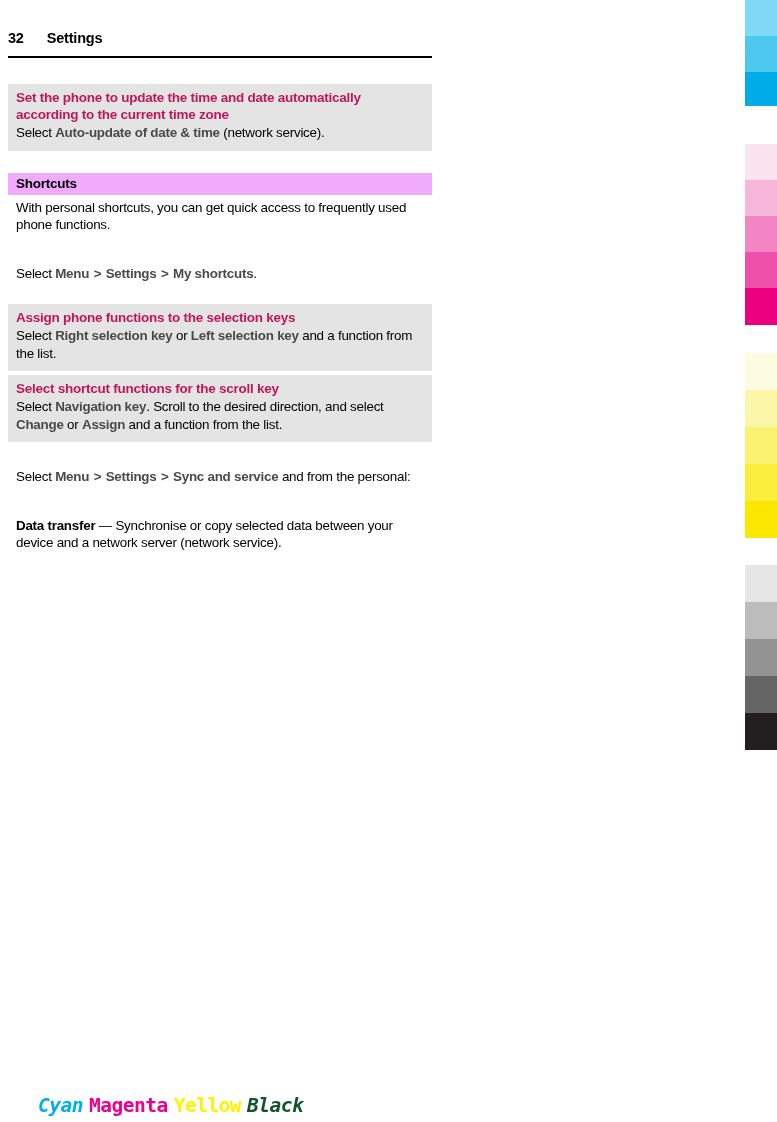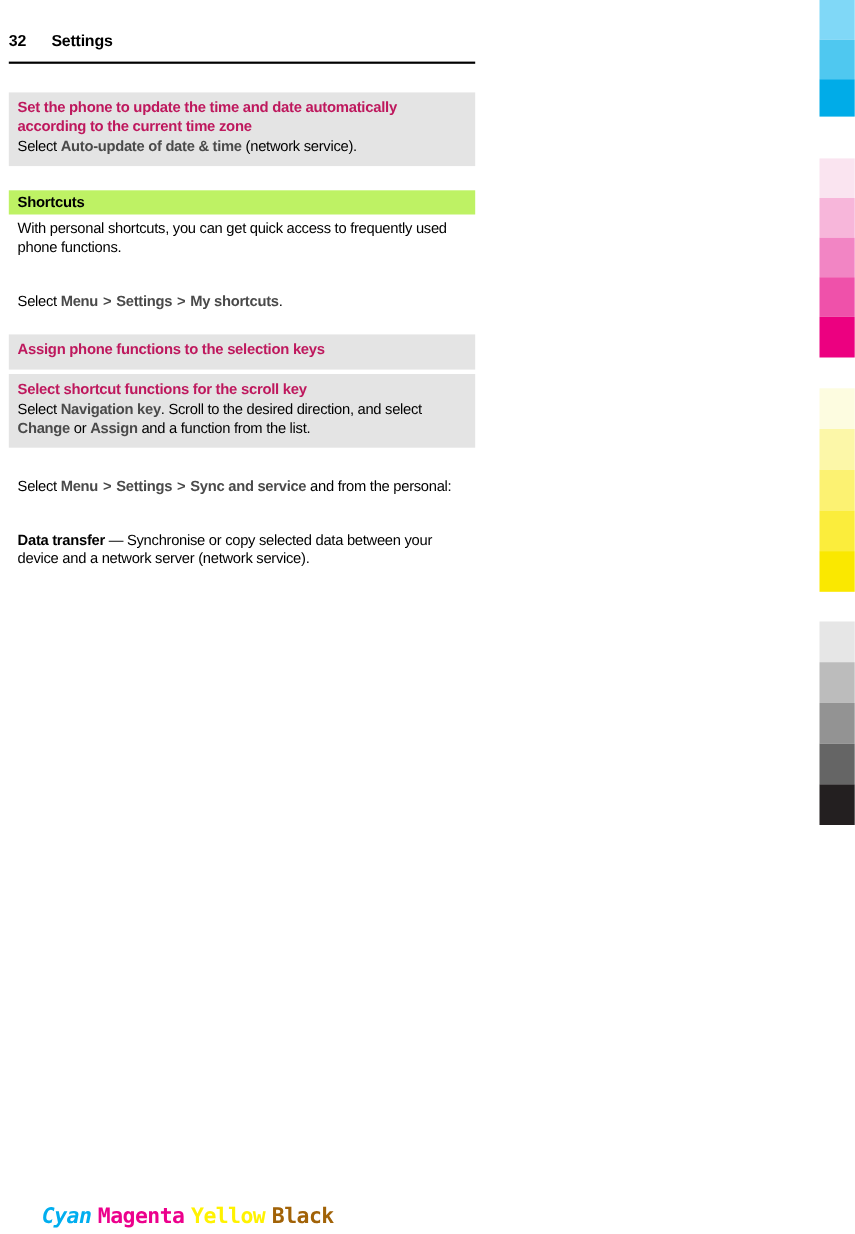--- a/index.html
+++ b/index.html
@@ -66,21 +66,21 @@
     box-sizing: border-box;
     width: 424px;
   }
   .plain-block {
     background: #ffffff;
     padding: 2px 8px 4px 8px;
     box-sizing: border-box;
     width: 424px;
   }
   .section-band {
-    background: #bef264;
+    background: #f0abfc;
     width: 424px;
     padding: 2px 8px 3px 8px;
     box-sizing: border-box;
   }
   .gap-sm { height: 4px; }
   .gap-md { height: 22px; }
   .gap-lg { height: 18px; }
 
   h3.sub-head {
     margin: 0 0 1px 0;
@@ -166,20 +166,21 @@
         <h2 class="sect-head">Shortcuts</h2>
       </div>
       <div class="gap-sm" style="height: 2px;"></div>
       <div class="plain-block">
         <p class="body-text"><span>With personal shortcuts, you can get quick access to frequently used phone functions.</span></p>
         <p class="body-text"><span>Select </span><span class="ui">Menu</span><span class="arrow"> &gt; </span><span class="ui">Settings</span><span class="arrow"> &gt; </span><span class="ui">My shortcuts</span><span>.</span></p>
       </div>
       <div class="gap-lg"></div>
       <div class="shaded-block">
         <h3 class="sub-head">Assign phone functions to the selection keys</h3>
+        <p class="body-text"><span>Select </span><span class="ui">Right selection key</span><span> or </span><span class="ui">Left selection key</span><span> and a function from the list.</span></p>
       </div>
       <div class="gap-sm"></div>
       <div class="shaded-block">
         <h3 class="sub-head">Select shortcut functions for the scroll key</h3>
         <p class="body-text"><span>Select </span><span class="ui">Navigation key</span><span>. Scroll to the desired direction, and select </span><span class="ui">Change</span><span> or </span><span class="ui">Assign</span><span> and a function from the list.</span></p>
       </div>
       <div class="gap-md"></div>
       <div class="gap-sm" style="height: 2px;"></div>
       <div class="plain-block">
         <p class="body-text"><span>Select </span><span class="ui">Menu</span><span class="arrow"> &gt; </span><span class="ui">Settings</span><span class="arrow"> &gt; </span><span class="ui">Sync and service</span><span> and from the personal:</span></p>
@@ -211,13 +212,13 @@
     </div>
     <div class="swatch-group" style="position: absolute; left: 0px; top: 565px;">
       <div class="swatch" style="height: 37px; background: rgb(230, 230, 230);"></div>
       <div class="swatch" style="height: 37px; background: rgb(188, 188, 188);"></div>
       <div class="swatch" style="height: 37px; background: rgb(147, 147, 147);"></div>
       <div class="swatch" style="height: 37px; background: rgb(101, 101, 101);"></div>
       <div class="swatch" style="height: 37px; background: rgb(35, 31, 32);"></div>
     </div>
   </div>
 
-<div id="reg-marks"><span style="color: rgb(0, 174, 239); font-style: italic;">Cyan</span><span style="color: rgb(236, 0, 140);">Magenta</span><span style="color: rgb(255, 242, 0); margin-top: 36px;">Yellow</span><span style="color: #a16207;">Black</span></div>
+<div id="reg-marks"><span style="color: rgb(0, 174, 239); font-style: italic;">Cyan</span><span style="color: rgb(236, 0, 140);">Magenta</span><span style="color: rgb(255, 242, 0); margin-top: 36px;">Yellow</span><span style="color: #14532d; font-style: italic;">Black</span></div>
 
 </body></html>

